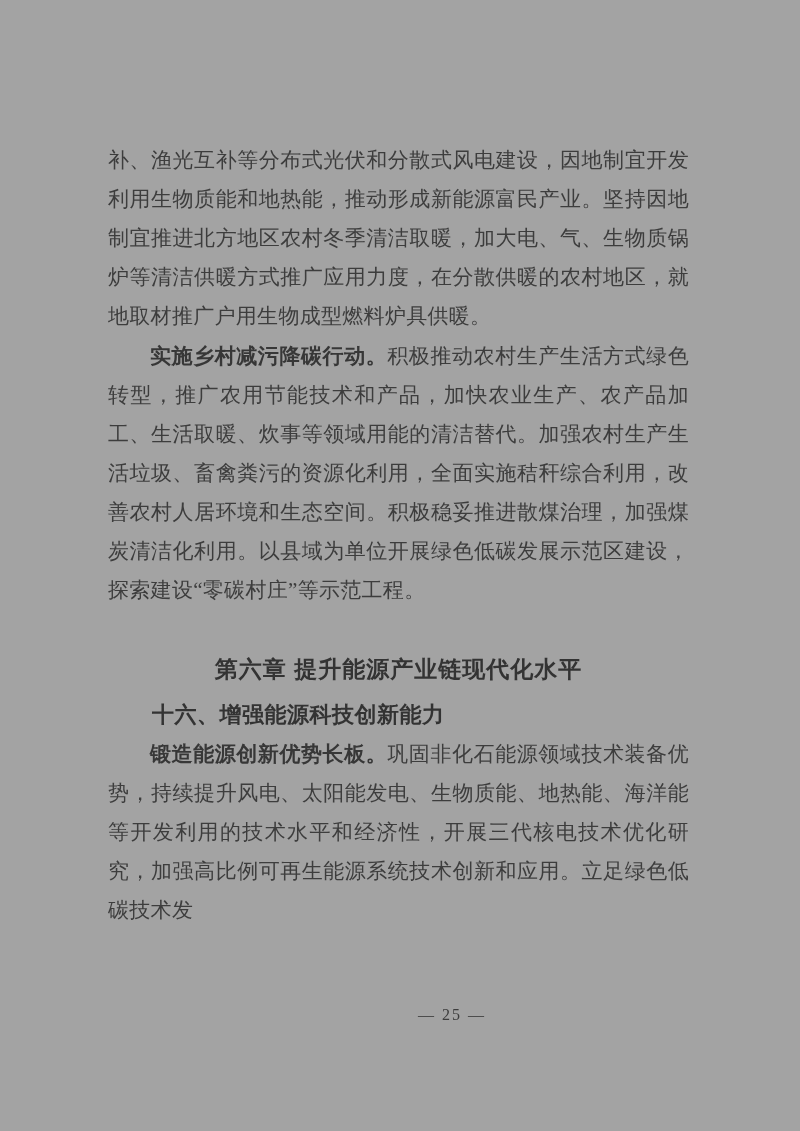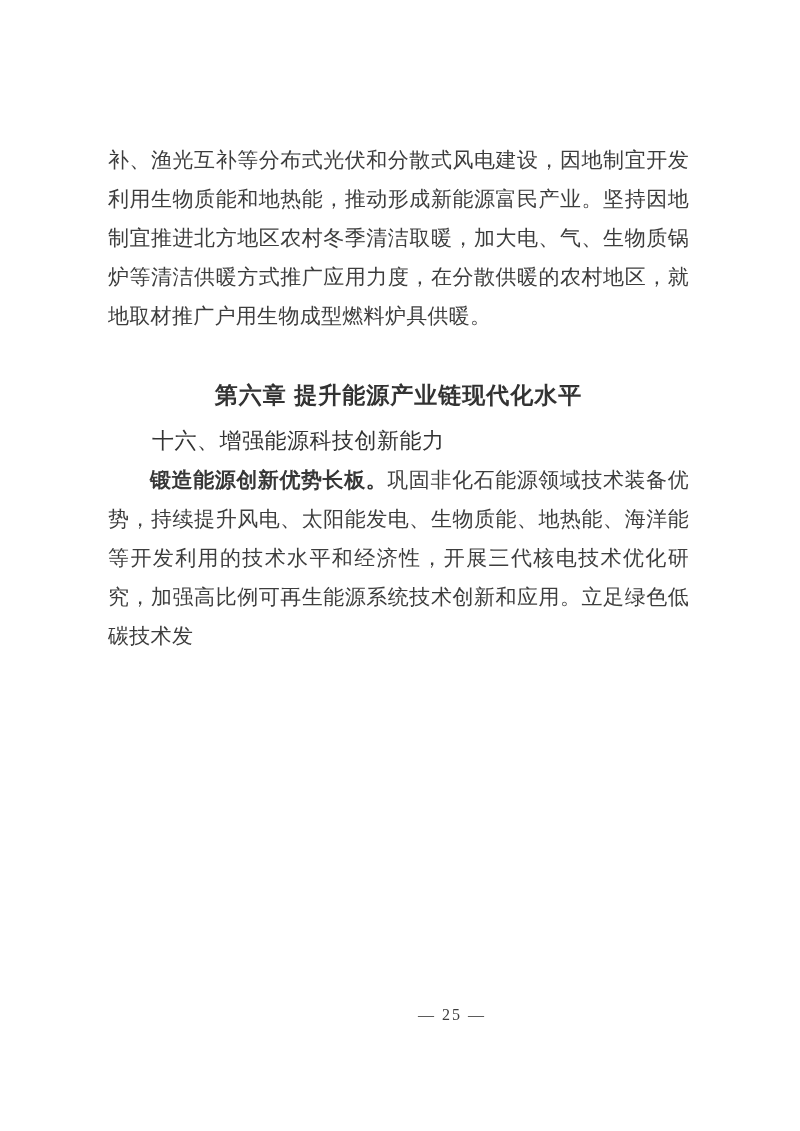--- a/index.html
+++ b/index.html
@@ -5,21 +5,21 @@
   html, body {
     margin: 0;
     padding: 0;
     background: #e9e9e9;
   }
   .page {
     position: relative;
     width: 800px;
     height: 1131px;
     margin: 0 auto;
-    background: #ffffff;
+    background: #a3a3a3;
     overflow: hidden;
     font-family: "Liberation Serif", "DejaVu Serif", serif;
     color: #3d3d3d;
   }
   .content {
     position: absolute;
     left: 108px;
     top: 141px;
     width: 581px;
   }
@@ -48,21 +48,21 @@
     font-family: "Liberation Sans", "DejaVu Sans", sans-serif;
     color: #333333;
     letter-spacing: 1px;
   }
   h2.section {
     margin: 2px 0 0 0;
     padding-left: 2em;
     font-size: 22px;
     line-height: 39px;
     text-align: left;
-    font-weight: normal;
+    font-weight: bold;
     font-family: "Liberation Sans", "DejaVu Sans", sans-serif;
     color: #333333;
     letter-spacing: 0.5px;
   }
   .page-number {
     position: absolute;
     top: 1000px;
     left: 16px;
     width: 100%;
     text-align: center;
@@ -74,20 +74,21 @@
   }
 </style>
 </head>
 <body>
 
 <div class="page">
   <div class="content">
 
     <p class="body"><span>补、渔光互补等分布式光伏和分散式风电建设，因地制宜开发利用生物质能和地热能，推动形成新能源富民产业。坚持因地制宜推进北方地区农村冬季清洁取暖，加大电、气、生物质锅炉等清洁供暖方式推广应用力度，在分散供暖的农村地区，就地取材推广户用生物成型燃料炉具供暖。</span></p>
 
+    <p class="body indent"><span class="lead">实施乡村减污降碳行动。</span><span>积极推动农村生产生活方式绿色转型，推广农用节能技术和产品，加快农业生产、农产品加工、生活取暖、炊事等领域用能的清洁替代。加强农村生产生活垃圾、畜禽粪污的资源化利用，全面实施秸秆综合利用，改善农村人居环境和生态空间。积极稳妥推进散煤治理，加强煤炭清洁化利用。以县域为单位开展绿色低碳发展示范区建设，探索建设“零碳村庄”等示范工程。</span></p>
 
     <h1 class="chapter">第六章 提升能源产业链现代化水平</h1>
 
 
     <h2 class="section">十六、增强能源科技创新能力</h2>
 
     <p class="body indent"><span class="lead">锻造能源创新优势长板。</span><span>巩固非化石能源领域技术装备优势，持续提升风电、太阳能发电、生物质能、地热能、海洋能等开发利用的技术水平和经济性，开展三代核电技术优化研究，加强高比例可再生能源系统技术创新和应用。立足绿色低碳技术发</span></p>
 
   </div>
 

